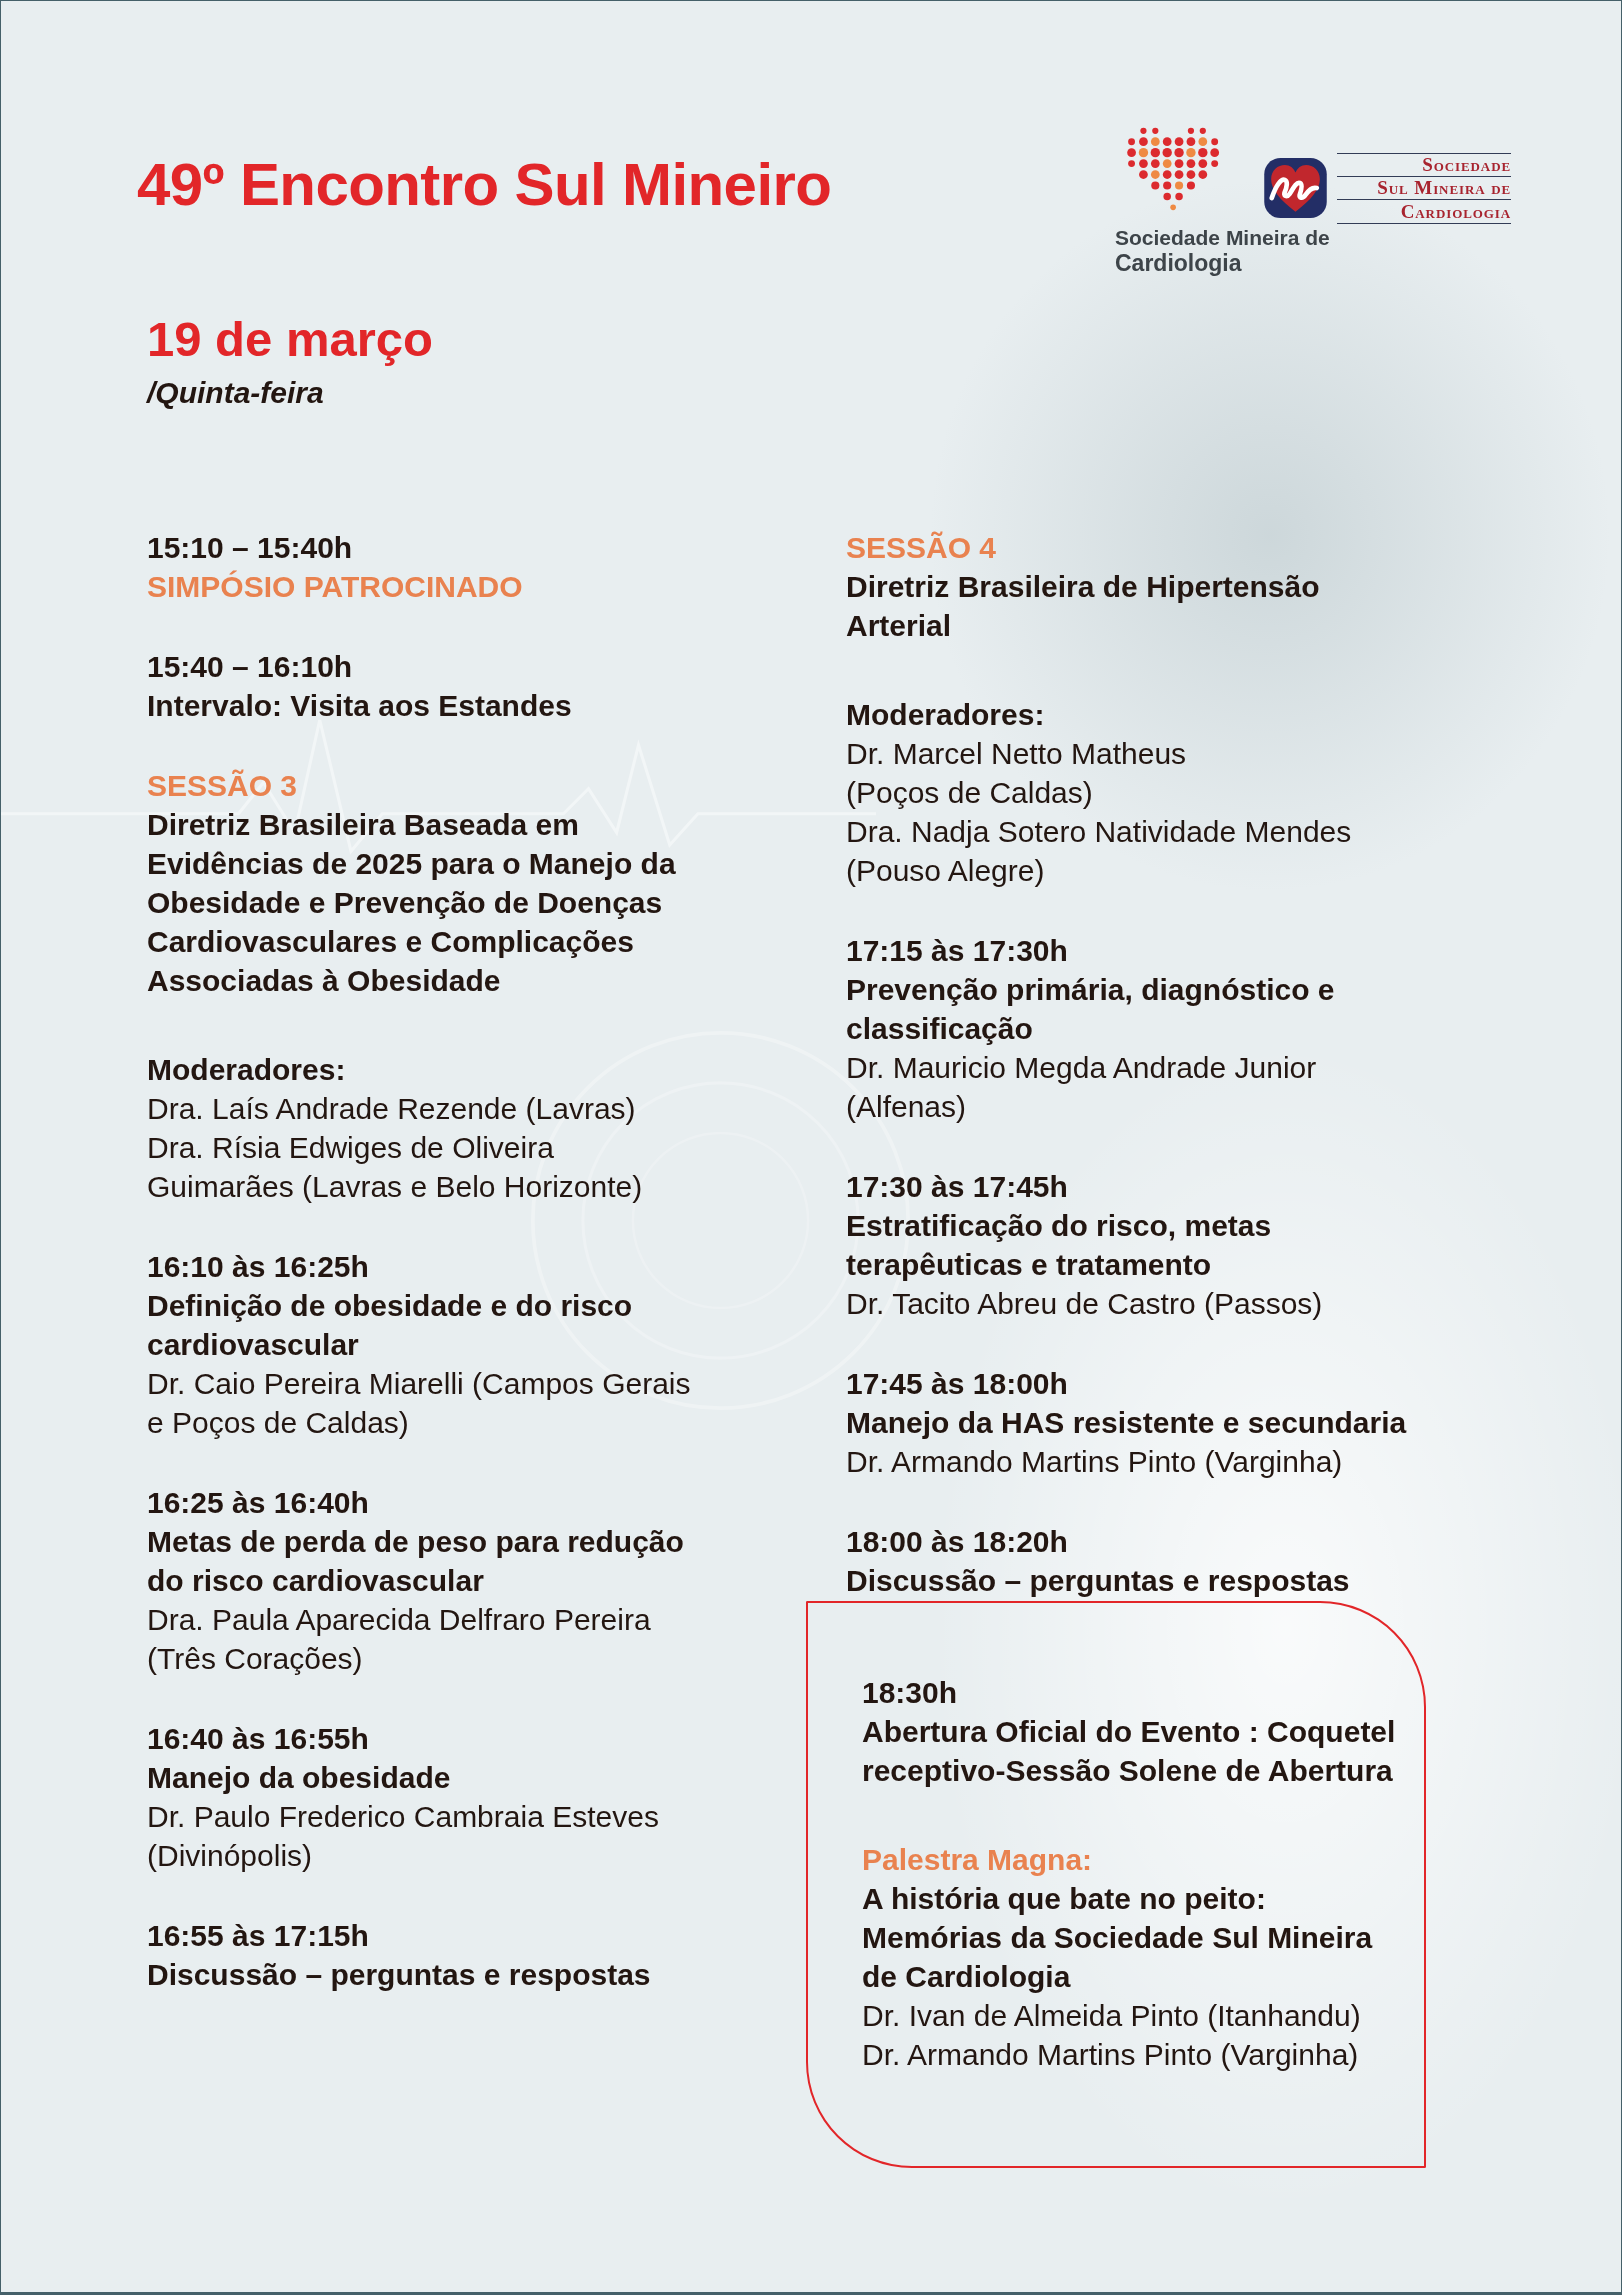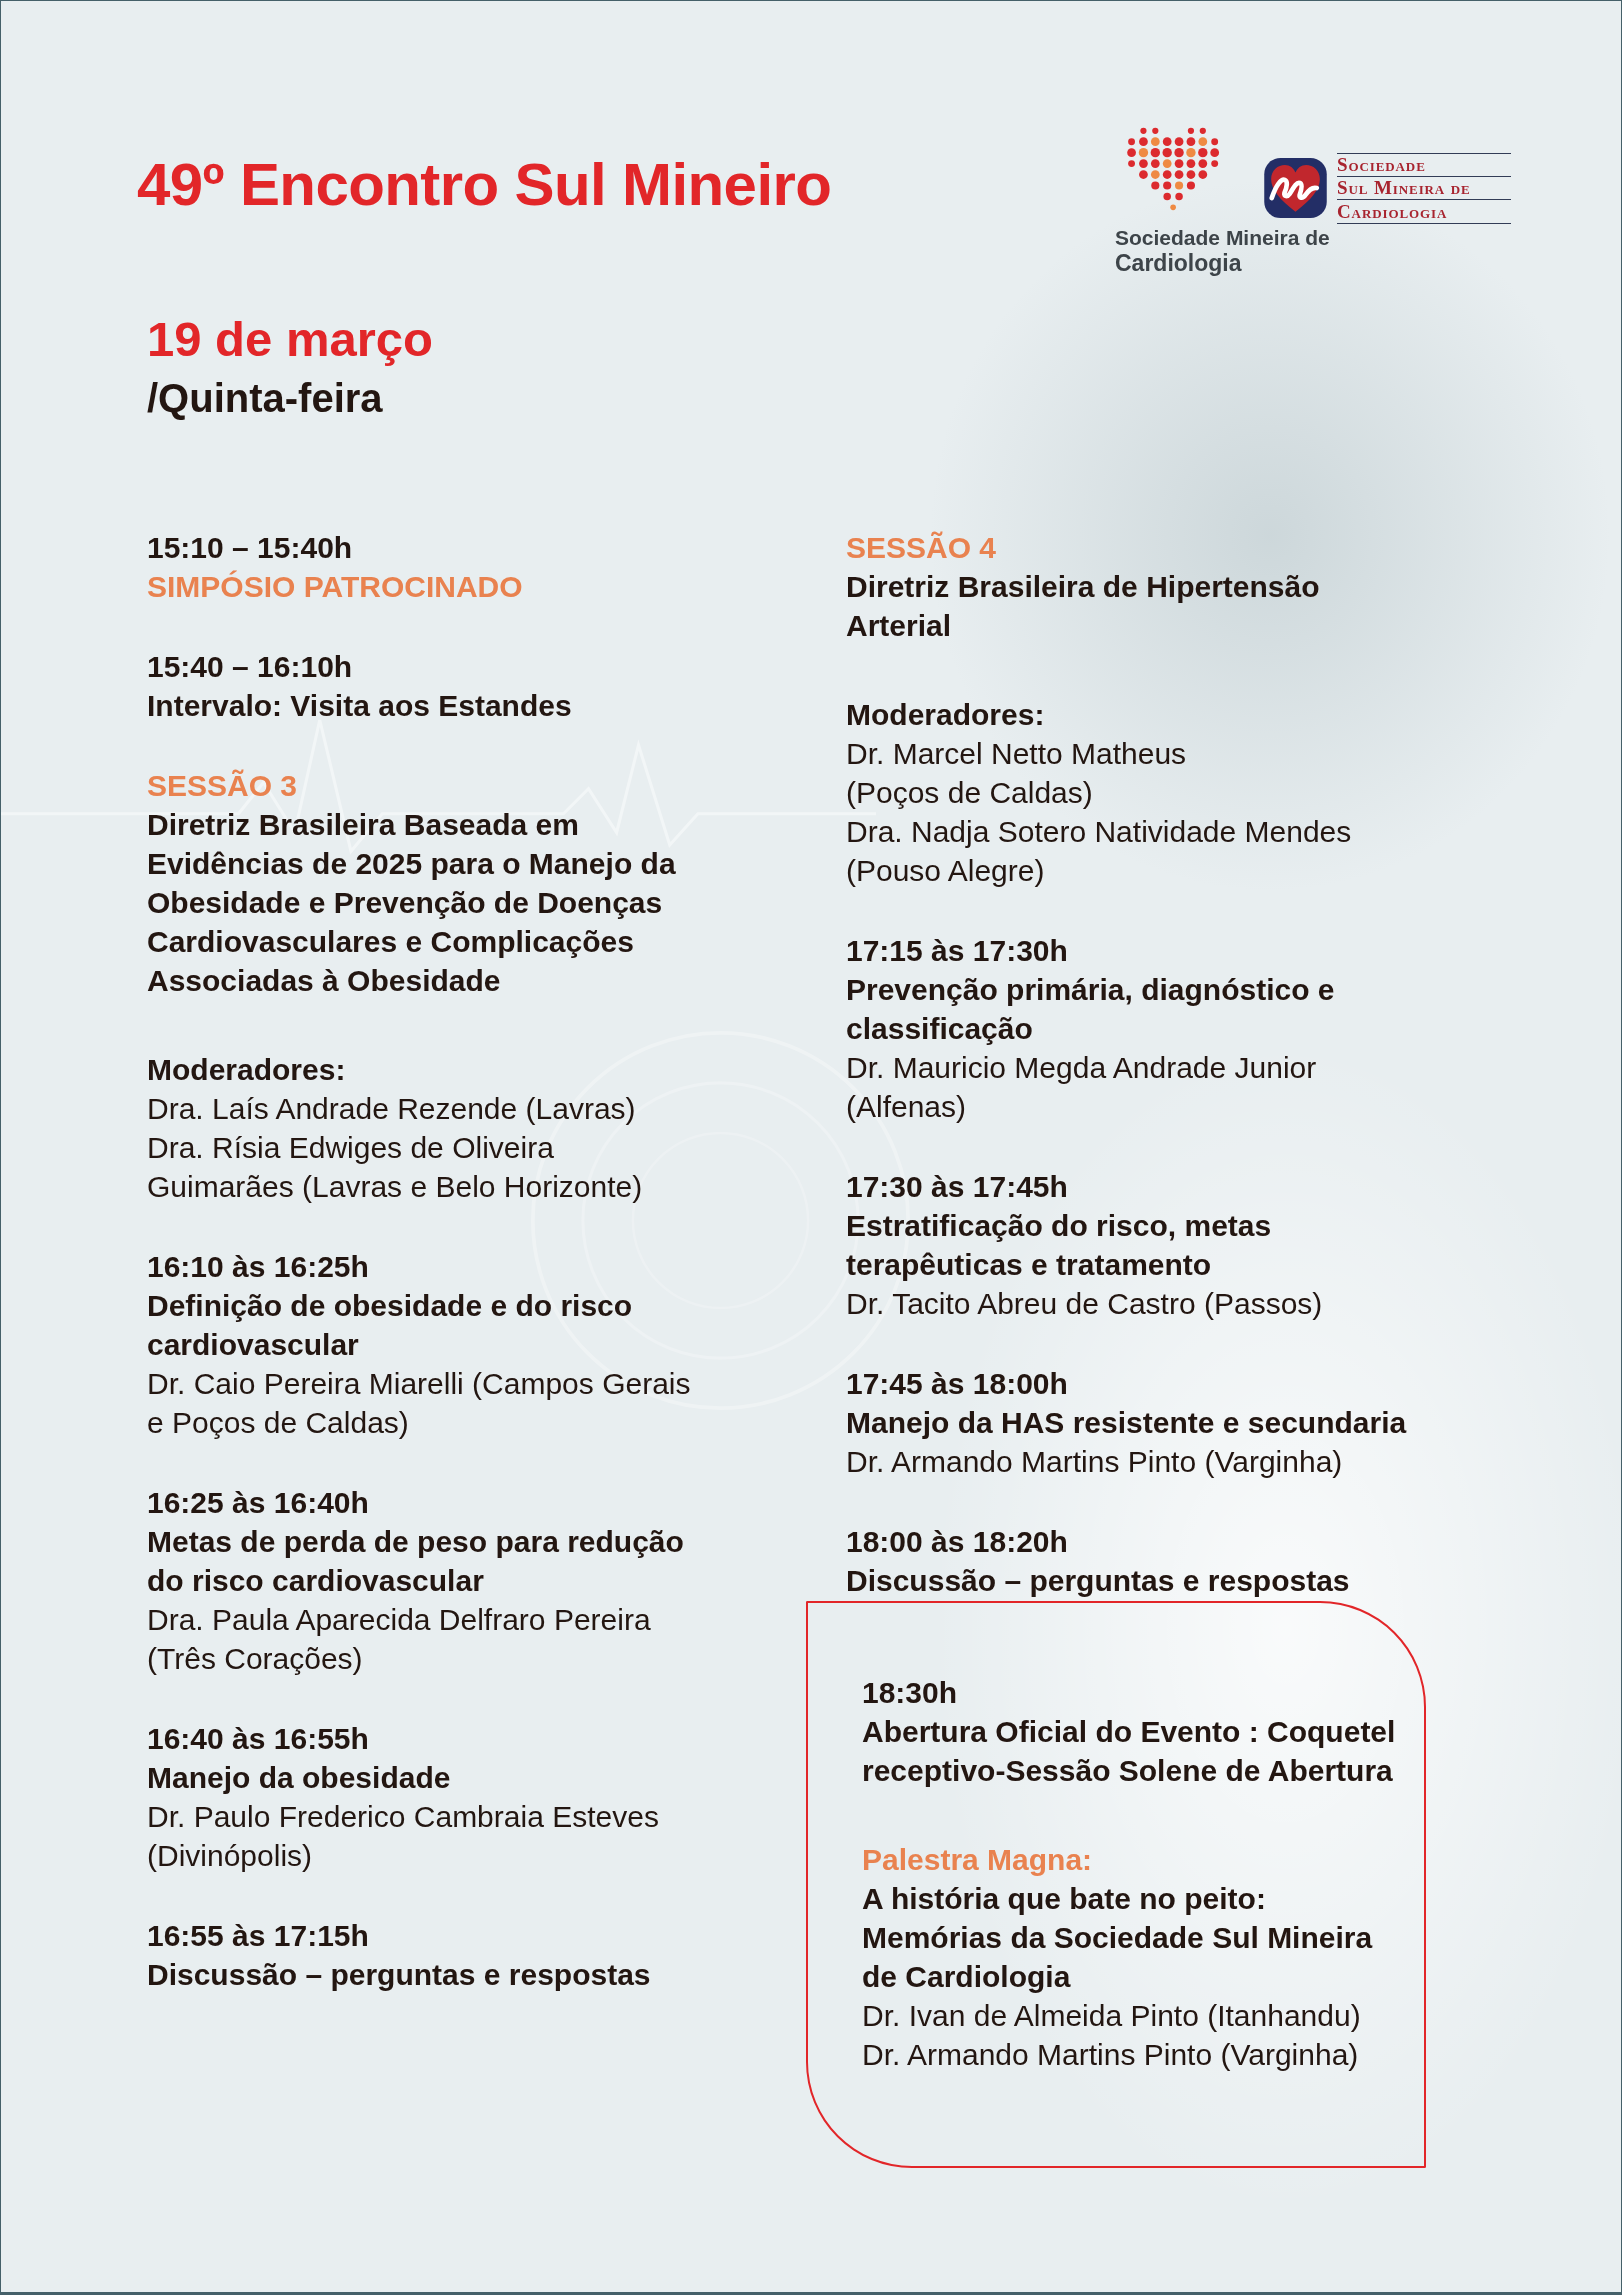--- a/index.html
+++ b/index.html
@@ -35,33 +35,33 @@
     position:absolute;left:136px;top:149px;
     font-size:60px;font-weight:700;letter-spacing:-0.6px;
     color:var(--red);white-space:nowrap;
   }
   .date{
     position:absolute;left:146px;top:310px;
     font-size:49px;font-weight:700;color:var(--red);white-space:nowrap;text-align:right;
   }
   .weekday{
     position:absolute;left:146px;top:375px;
-    font-size:40px;font-weight:600;color:var(--ink);white-space:nowrap;
+    font-size:30px;font-weight:600;font-style:italic;color:var(--ink);white-space:nowrap;
   }
   
   .logo-smc{position:absolute;left:1114px;top:124px;width:119px;text-align:center;}
   .logo-smc .l1{font-size:21px;font-weight:600;color:#3d4449;margin-top:5px;white-space:nowrap;}
   .logo-smc .l2{font-size:23px;font-weight:600;color:#3d4449;white-space:nowrap;}
   .logo-ssmc{position:absolute;left:1263px;top:152px;display:flex;align-items:center;gap:10px;}
   .ssmc-badge{width:63px;height:60px;flex:0 0 auto;}
   .ssmc-text{width:174px;font-family:"Liberation Serif",serif;}
   .ssmc-text .row{
     font-variant:small-caps;font-weight:700;font-size:19px;line-height:19px;
     letter-spacing:0.9px;color:var(--logo-red);
-    border-top:1.9px solid #323c56;padding:1.3px 0 1.9px;white-space:nowrap;
+    border-top:1.9px solid #323c56;padding:1.3px 0 1.9px;white-space:nowrap;text-align:right;
   }
   .ssmc-text .row:last-child{border-bottom:1.9px solid #323c56;}
   
   .col{position:absolute;top:527px;}
   #col-left{left:146px;width:650px;}
   #col-right{left:845px;width:685px;}
   .block{margin-bottom:41px;}
   .line{font-size:30px;line-height:39px;white-space:nowrap;color:var(--ink);}
   .line.time,.line.bold{font-weight:700;}
   .line.orange{font-weight:700;color:var(--orange);}

